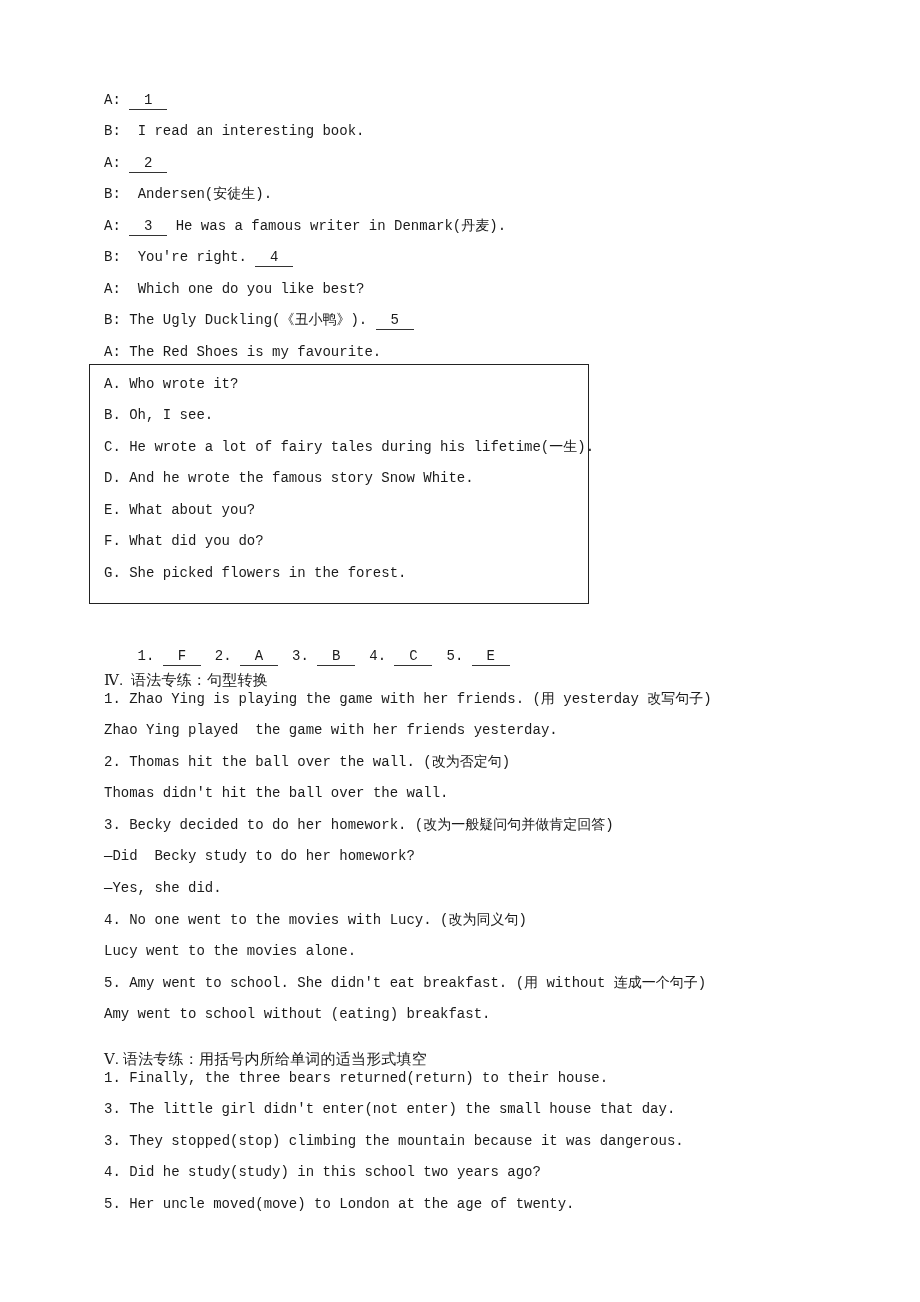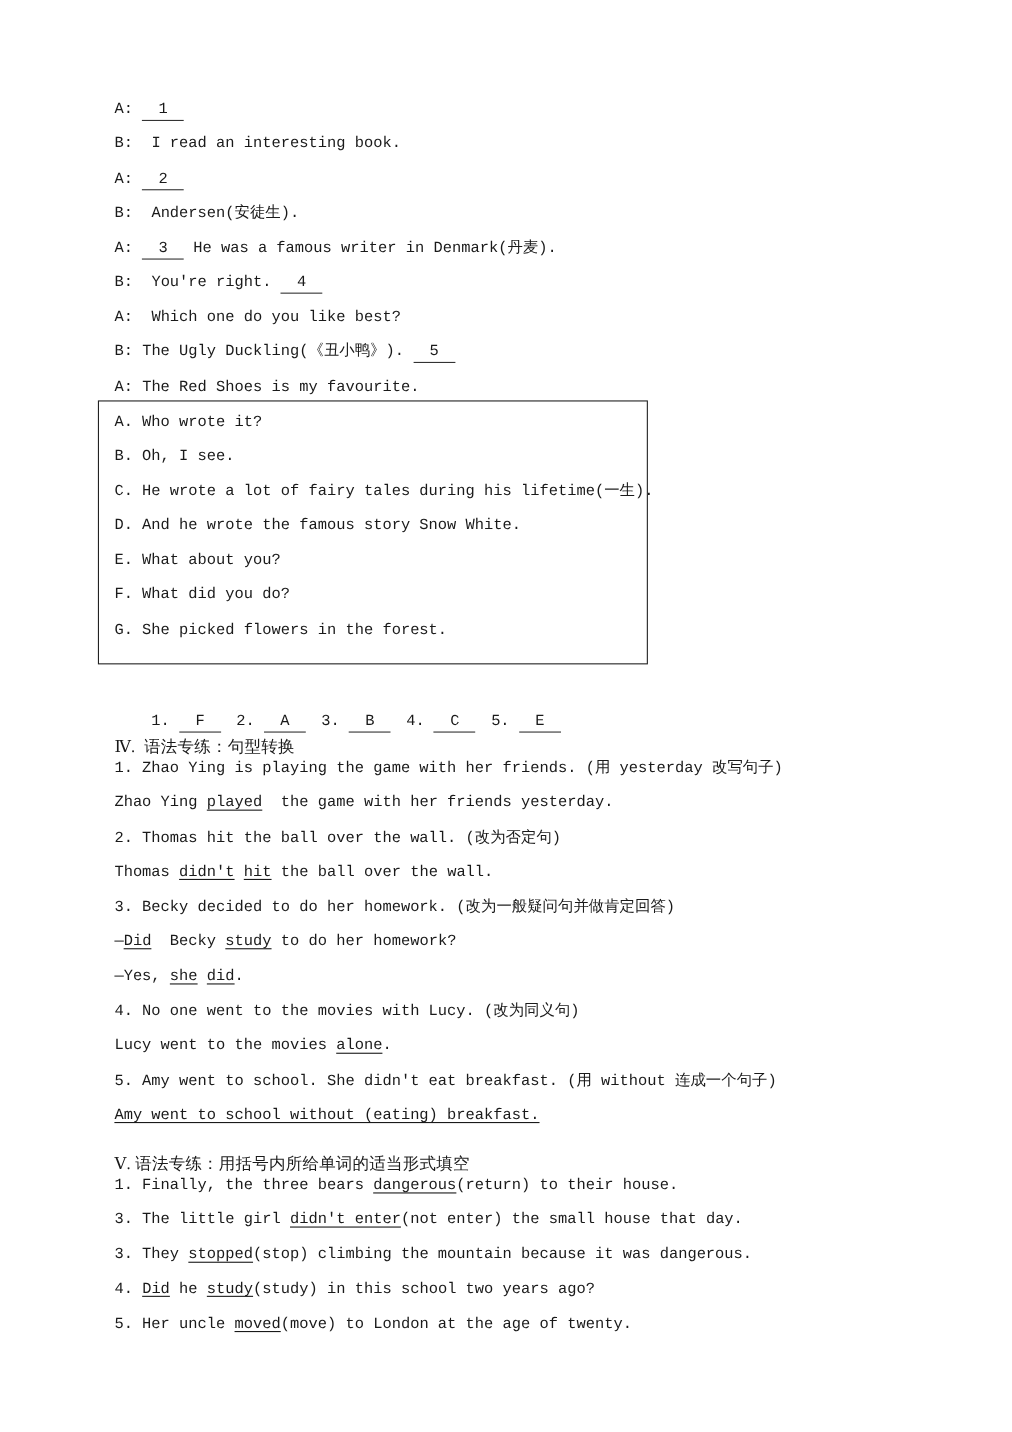--- a/index.html
+++ b/index.html
@@ -1,21 +1,21 @@
 <!DOCTYPE html>
 <html><head>
 <meta charset="utf-8">
 <style>
   html, body { margin: 0; padding: 0; background: #ffffff; }
   body { width: 920px; height: 1302px; position: relative; overflow: hidden;
          font-family: "Liberation Serif", "DejaVu Serif", serif; color: #1a1a1a; }
   .page { position: absolute; left: 16px; top: 0; width: 920px; height: 1302px; }
   .line { position: absolute; left: 88px; font-size: 15px; line-height: 20px; white-space: pre; letter-spacing: 0.2px; }
   .mono { font-family: "Liberation Mono", "DejaVu Sans Mono", monospace; font-size: 14px; letter-spacing: 0; }
-  .u { text-decoration: underline; text-underline-offset: 3px; }
+  .u { text-underline-offset: 3px; }
   .blank { display: inline-block; border-bottom: 1px solid #333; text-align: center; min-width: 38px; line-height: 18px; }
   .box { position: absolute; left: 73px; top: 364px; width: 500px; height: 240px; border: 1px solid #222; box-sizing: border-box; padding-left: 32px; }
   .box .line { left: 14px; }
   .answers span.sep { display: inline-block; width: 14px; }
   .heading { font-size: 15px; margin-top: 13px; }
 </style>
 </head>
 <body>
 
 <div class="page">
@@ -57,19 +57,19 @@
   <div class="line mono" style="top:878px"><span>—Yes, </span><span class="u">she</span><span> </span><span class="u">did</span><span>.</span></div>
 
   <div class="line mono" style="top:910px">4. No one went to the movies with Lucy. (改为同义句)</div>
   <div class="line mono" style="top:941px"><span>Lucy went to the movies </span><span class="u">alone</span><span>.</span></div>
 
   <div class="line mono" style="top:973px">5. Amy went to school. She didn't eat breakfast. (用 without 连成一个句子)</div>
   <div class="line mono" style="top:1004px"><span class="u">Amy went to school without (eating) breakfast.</span></div>
 
   <div class="line heading" style="top:1036px">Ⅴ. 语法专练：用括号内所给单词的适当形式填空</div>
 
-  <div class="line mono" style="top:1068px"><span>1. Finally, the three bears </span><span class="u">dangerous</span><span>(return) to their house.</span></div>
+  <div class="line mono" style="top:1068px"><span>1. Finally, the three bears </span><span class="u">returned</span><span>(return) to their house.</span></div>
   <div class="line mono" style="top:1099px"><span>3. The little girl </span><span class="u">didn't enter</span><span>(not enter) the small house that day.</span></div>
   <div class="line mono" style="top:1131px"><span>3. They </span><span class="u">stopped</span><span>(stop) climbing the mountain because it was dangerous.</span></div>
   <div class="line mono" style="top:1162px"><span>4. </span><span class="u">Did</span><span> he </span><span class="u">study</span><span>(study) in this school two years ago?</span></div>
   <div class="line mono" style="top:1194px"><span>5. Her uncle </span><span class="u">moved</span><span>(move) to London at the age of twenty.</span></div>
 
 </div>
 
 </body></html>

